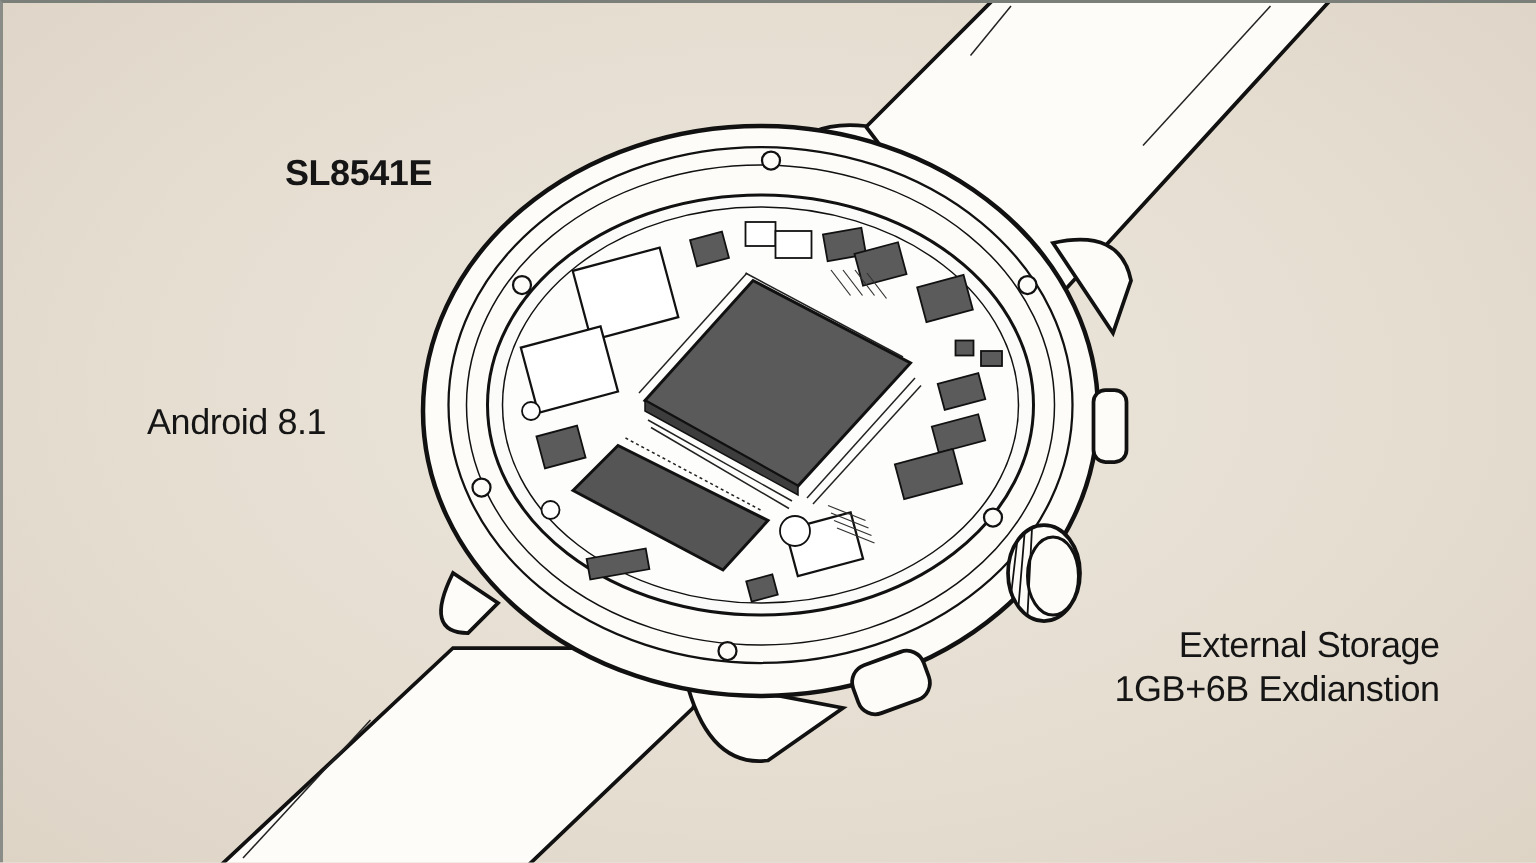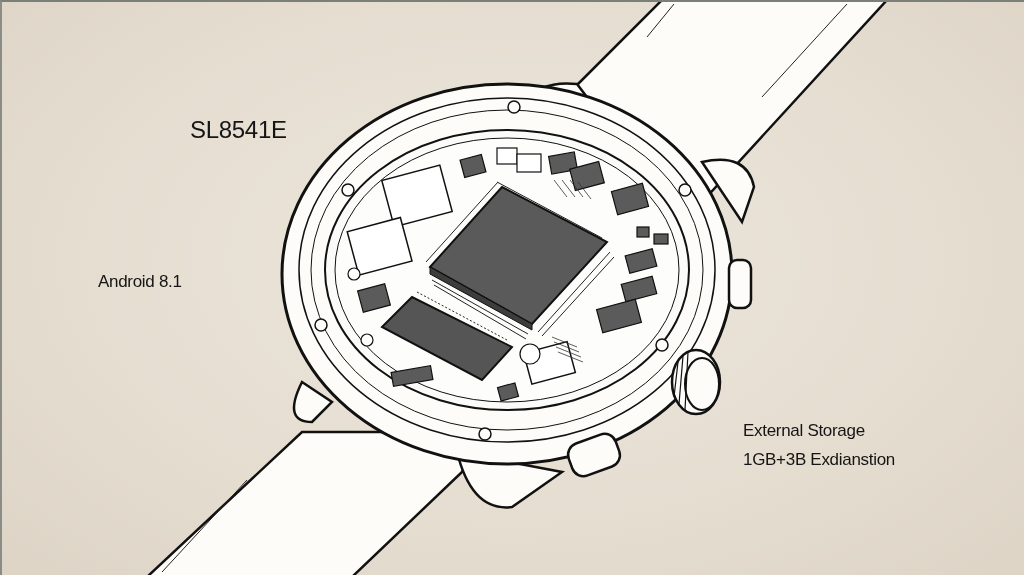--- a/index.html
+++ b/index.html
@@ -12,27 +12,27 @@
     .canvas {
       position: absolute; left: 0; top: 0; width: 1024px; height: 575px;
       background: radial-gradient(ellipse at 50% 45%, #ece6dc 0%, #e5ddd0 60%, #ddd4c6 100%);
       border-top: 2px solid #7b7f7a;
       border-left: 2px solid #8a8d87;
       box-sizing: border-box;
     }
     svg.art { position: absolute; left: 0; top: 0; }
     .label {
       position: absolute; color: #151515; white-space: nowrap;
-      font-size: 17px; letter-spacing: -0.3px;
+      font-size: 24px; letter-spacing: -0.3px;
     }
-    .label.bold { font-weight: normal; font-size: 24px; margin-top: 14px; }
+    .label.bold { font-weight: bold; font-size: 24px; }
     .lbl-chip { left: 188px; top: 100px; }
     .lbl-os { left: 96px; top: 266px; text-align: center; line-height: 28px; }
     .lbl-os span { display: block; }
-    .lbl-storage { left: 741px; top: 414px; text-align: left; line-height: 29px; }
+    .lbl-storage { left: 741px; top: 414px; text-align: right; line-height: 29px; }
     .lbl-storage span { display: block; }
   </style>
 </head>
 <body>
 
 <div class="canvas">
 
   <svg class="art" width="1024" height="575" viewBox="0 0 1024 575">
 
     <g>
@@ -139,16 +139,16 @@
   </svg>
 
   <div class="label bold lbl-chip">SL8541E</div>
 
   <div class="label lbl-os">
     <span>Android 8.1</span>
   </div>
 
   <div class="label lbl-storage">
     <span>External Storage</span>
-    <span>1GB+3B Exdianstion</span>
+    <span>1GB+6B Exdianstion</span>
   </div>
 
 </div>
 
 </body></html>

